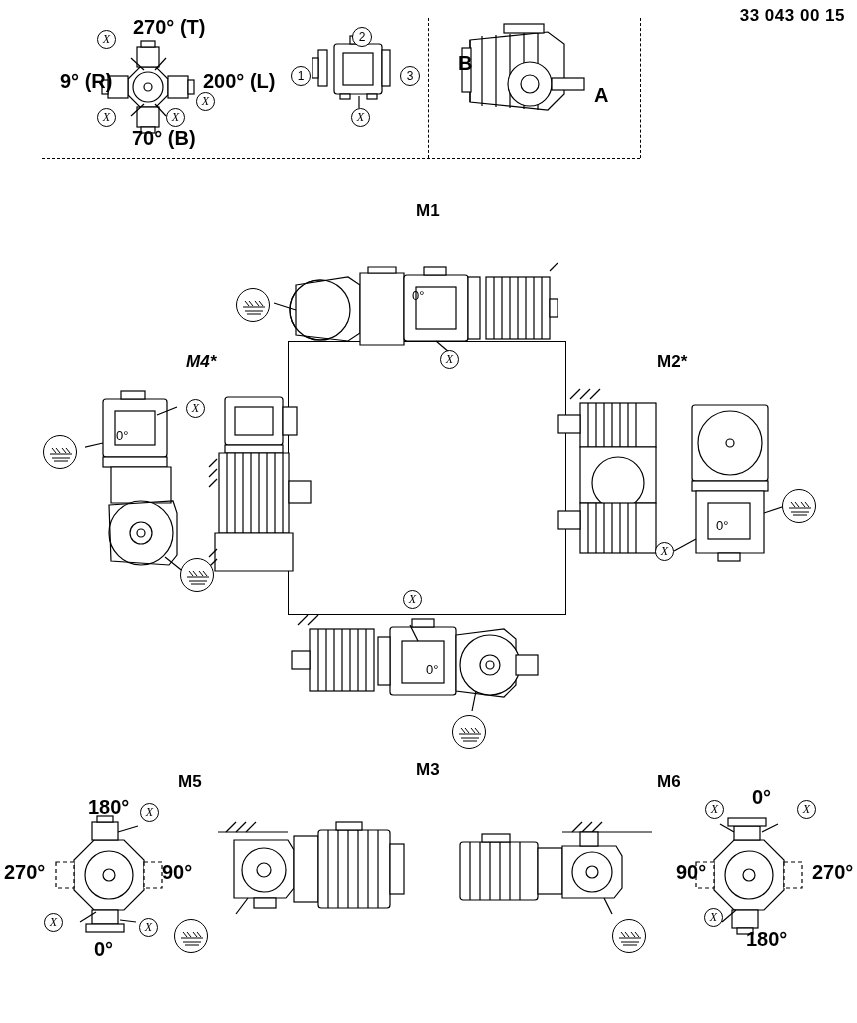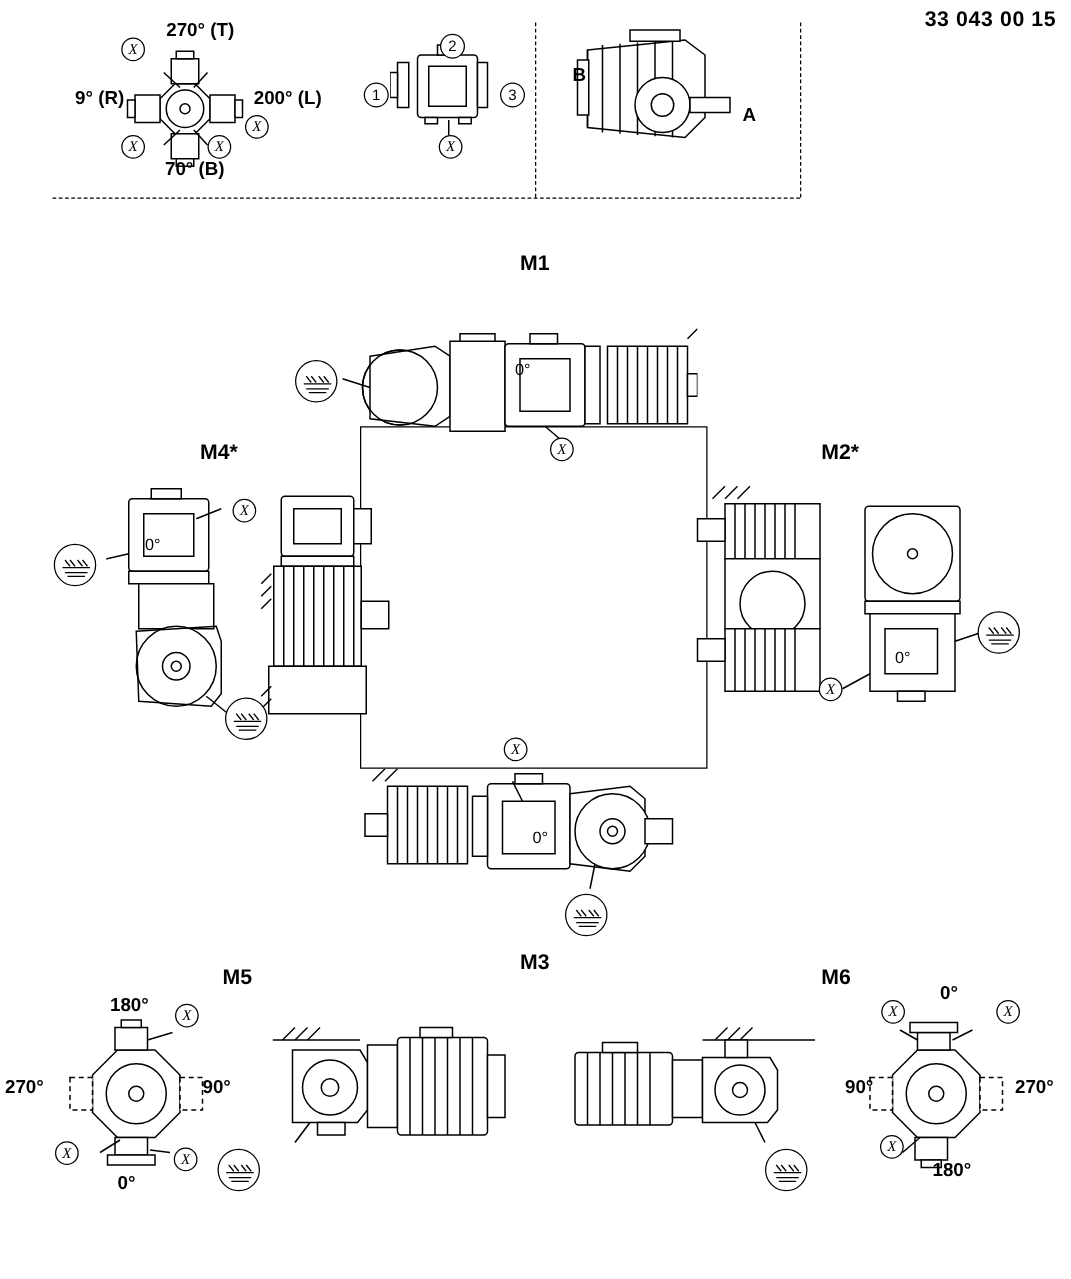--- a/index.html
+++ b/index.html
@@ -16,21 +16,21 @@
     overflow: hidden;
   }
   .page {
     position: absolute;
     inset: 0;
   }
   
   .abs { position: absolute; }
   .lbl {
     position: absolute;
-    font-size: 15px;
+    font-size: 20px;
     font-weight: bold;
     white-space: nowrap;
   }
   .doc-number {
     position: absolute;
     right: 12px;
     top: 6px;
     font-size: 17px;
     font-weight: bold;
     letter-spacing: 0.5px;
@@ -256,21 +256,21 @@
         <line x1="8" y1="12" x2="12" y2="17"></line>
         <line x1="12" y1="12" x2="16" y2="17"></line>
         <line x1="18" y1="12" x2="22" y2="17"></line>
         <line x1="22" y1="12" x2="26" y2="17"></line>
         <line x1="8" y1="22" x2="26" y2="22"></line>
         <line x1="10" y1="25" x2="24" y2="25"></line>
       </g>
     </svg>
   </div>
 
-  <div class="mount-label" style="left:160px;top:352px;">
+  <div class="mount-label" style="left:186px;top:352px;font-style:italic;">
     <span>M4</span><span class="asterisk">*</span>
   </div>
 
   <div class="abs" style="left:85px;top:385px;width:235px;height:215px;">
     <svg width="235" height="215" viewBox="0 0 235 215">
       <g fill="none" stroke="#000" stroke-width="1.2">
 
         <rect x="18" y="14" width="64" height="58" rx="3" fill="#fff"></rect>
         <rect x="30" y="26" width="40" height="34" fill="#fff"></rect>
         <rect x="36" y="6" width="24" height="8" fill="#fff"></rect>

